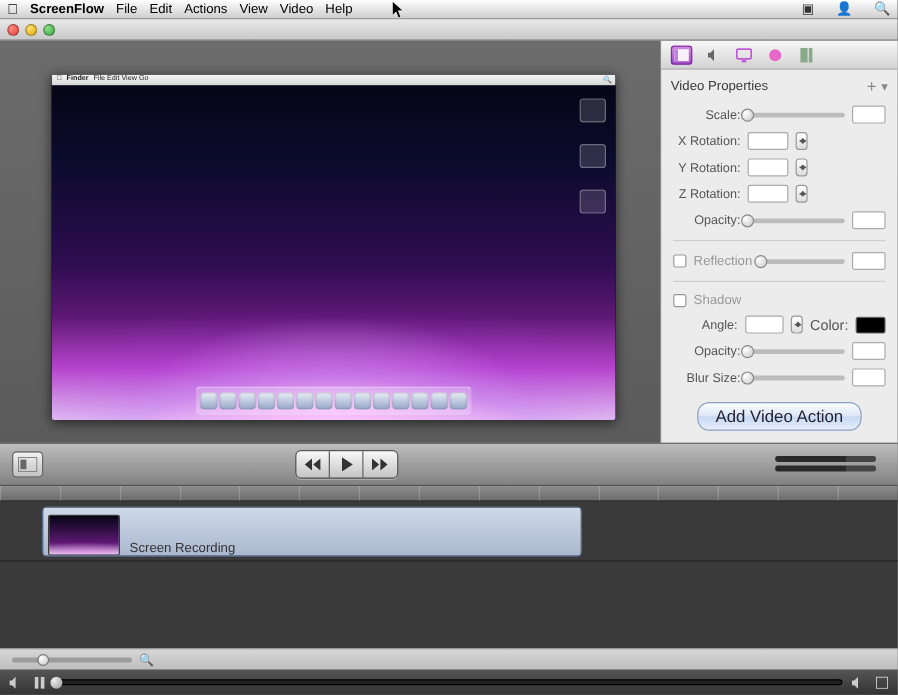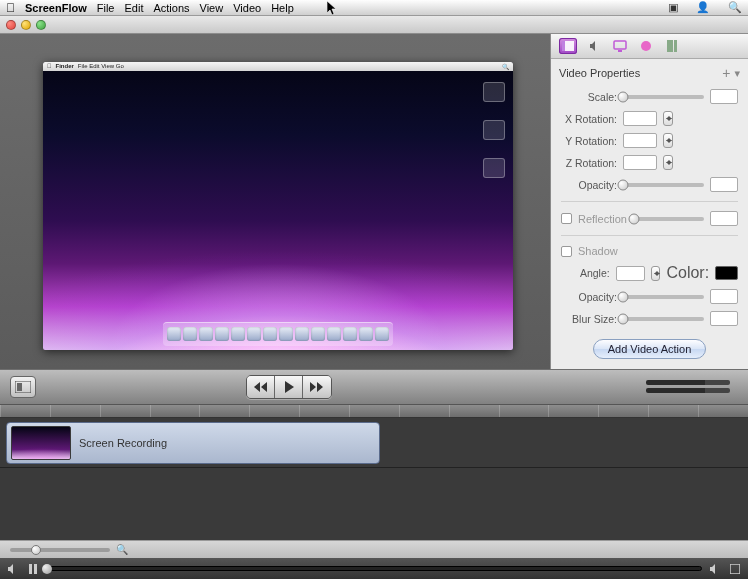--- a/index.html
+++ b/index.html
@@ -56,37 +56,37 @@
 .slider{flex:1;height:4px;background:#bcbcbc;border-radius:2px;position:relative;}
 .slider .knob{position:absolute;left:0;top:50%;transform:translate(-50%,-50%);width:11px;height:11px;border-radius:50%;background:radial-gradient(circle at 30% 30%,#fff,#c8c8c8);border:1px solid #888;}
 .numbox{width:28px;height:15px;background:#fff;border:1px solid #aaa;border-radius:2px;}
 .stepper{width:10px;height:15px;background:linear-gradient(#fff,#ddd);border:1px solid #999;border-radius:3px;position:relative;}
 .stepper::before,.stepper::after{content:"";position:absolute;left:2px;border:3px solid transparent;}
 .stepper::before{top:1px;border-bottom-color:#555;}
 .stepper::after{bottom:1px;border-top-color:#555;}
 .chk{width:11px;height:11px;border:1px solid #999;border-radius:2px;background:#fff;}
 .color-sw{width:26px;height:14px;background:#000;border:1px solid #666;border-radius:2px;}
 .sep{height:1px;background:#cfcfcf;margin:2px 0;}
-.aqua-btn{display:block;margin:6px auto 2px;padding:3px 14px;font-size:11px;border-radius:10px;border:1px solid #8aa0c0;background:linear-gradient(#fdfdff,#dbe6f7 48%,#c7d8f2 52%,#e6eefb);color:#223;cursor:pointer;}
+.aqua-btn{display:block;margin:6px auto 2px;padding:3px 14px;font-size:14px;border-radius:10px;border:1px solid #8aa0c0;background:linear-gradient(#fdfdff,#dbe6f7 48%,#c7d8f2 52%,#e6eefb);color:#223;cursor:pointer;}
 
 
 .transport{position:absolute;left:0;right:0;top:369px;height:36px;background:linear-gradient(#bdbdbd,#818181);border-top:1px solid #6e6e6e;border-bottom:1px solid #555;display:flex;align-items:center;}
 .tool-btn{width:26px;height:22px;margin-left:10px;border:1px solid #666;border-radius:4px;background:linear-gradient(#f2f2f2,#c1c1c1);display:flex;align-items:center;justify-content:center;}
 .play-group{display:flex;margin-left:210px;border:1px solid #555;border-radius:5px;overflow:hidden;box-shadow:0 1px 0 rgba(255,255,255,.3);}
 .play-group button{width:28px;height:22px;border:none;border-right:1px solid #666;background:linear-gradient(#f8f8f8,#c4c4c4);display:flex;align-items:center;justify-content:center;cursor:pointer;}
 .play-group button:last-child{border-right:none;}
 .meter{margin-left:auto;margin-right:18px;width:84px;height:14px;display:flex;flex-direction:column;gap:3px;}
 .meter .bar{height:5px;background:linear-gradient(90deg,#2a2a2a 0%,#2a2a2a 70%,#444 70%,#444 100%);border-radius:2px;}
 
 
 .timeline{position:absolute;left:0;right:0;top:405px;bottom:39px;background:#3a3a3a;}
 .ruler{height:13px;background:linear-gradient(#8d8d8d,#6d6d6d);border-bottom:1px solid #333;font-size:7px;color:#ddd;display:flex;}
 .ruler span{flex:1;border-left:1px solid rgba(255,255,255,.2);padding-left:2px;}
 .track{height:50px;border-bottom:1px solid #222;display:flex;align-items:center;padding:4px 6px;}
-.clip{height:42px;width:374px;background:linear-gradient(#cfd9e9,#aab7ce);border:1px solid #5a6b8c;border-radius:4px;display:flex;align-items:center;gap:8px;padding-left:4px;overflow:hidden;}
+.clip{height:42px;width:450px;background:linear-gradient(#cfd9e9,#aab7ce);border:1px solid #5a6b8c;border-radius:4px;display:flex;align-items:flex-end;gap:8px;padding-left:4px;overflow:hidden;margin-left:29px;}
 .clip .thumb{width:60px;height:34px;border-radius:2px;background:
  radial-gradient(ellipse 140% 90% at 50% 115%, rgba(255,255,255,.8) 0%, rgba(255,120,255,.35) 20%, rgba(40,5,80,0) 55%),
  linear-gradient(180deg,#050514,#5d1874 70%,#e7d0ef);
  border:1px solid #3a3a3a;}
 .clip .clabel{font-size:11px;color:#333;}
 
 
 .zoombar{position:absolute;left:0;right:0;bottom:21px;height:18px;background:linear-gradient(#d7d7d7,#bdbdbd);border-top:1px solid #999;display:flex;align-items:center;font-size:10px;color:#444;}
 .zoom-slider{margin-left:10px;width:100px;height:4px;background:#9c9c9c;border-radius:2px;position:relative;}
 .zoom-slider .k{position:absolute;left:26px;top:50%;transform:translate(-50%,-50%);width:10px;height:10px;border-radius:50%;background:radial-gradient(circle at 30% 30%,#fff,#c5c5c5);border:1px solid #777;}
@@ -242,21 +242,21 @@
       </div>
       <div class="sep"></div>
       <div class="row">
         <div class="chk"></div>
         <span style="color:#999">Shadow</span>
       </div>
       <div class="row">
         <label>Angle:</label>
         <div class="numbox" style="width:34px"></div>
         <div class="stepper"></div>
-        <span style="margin-left:auto;font-size:16px;color:#555">Color:</span>
+        <span style="margin-left:auto;font-size:12px;color:#555">Color:</span>
         <div class="color-sw"></div>
       </div>
       <div class="row">
         <label>Opacity:</label>
         <div class="slider">
             <div class="knob"></div>
           </div>
         <div class="numbox"></div>
       </div>
       <div class="row">

